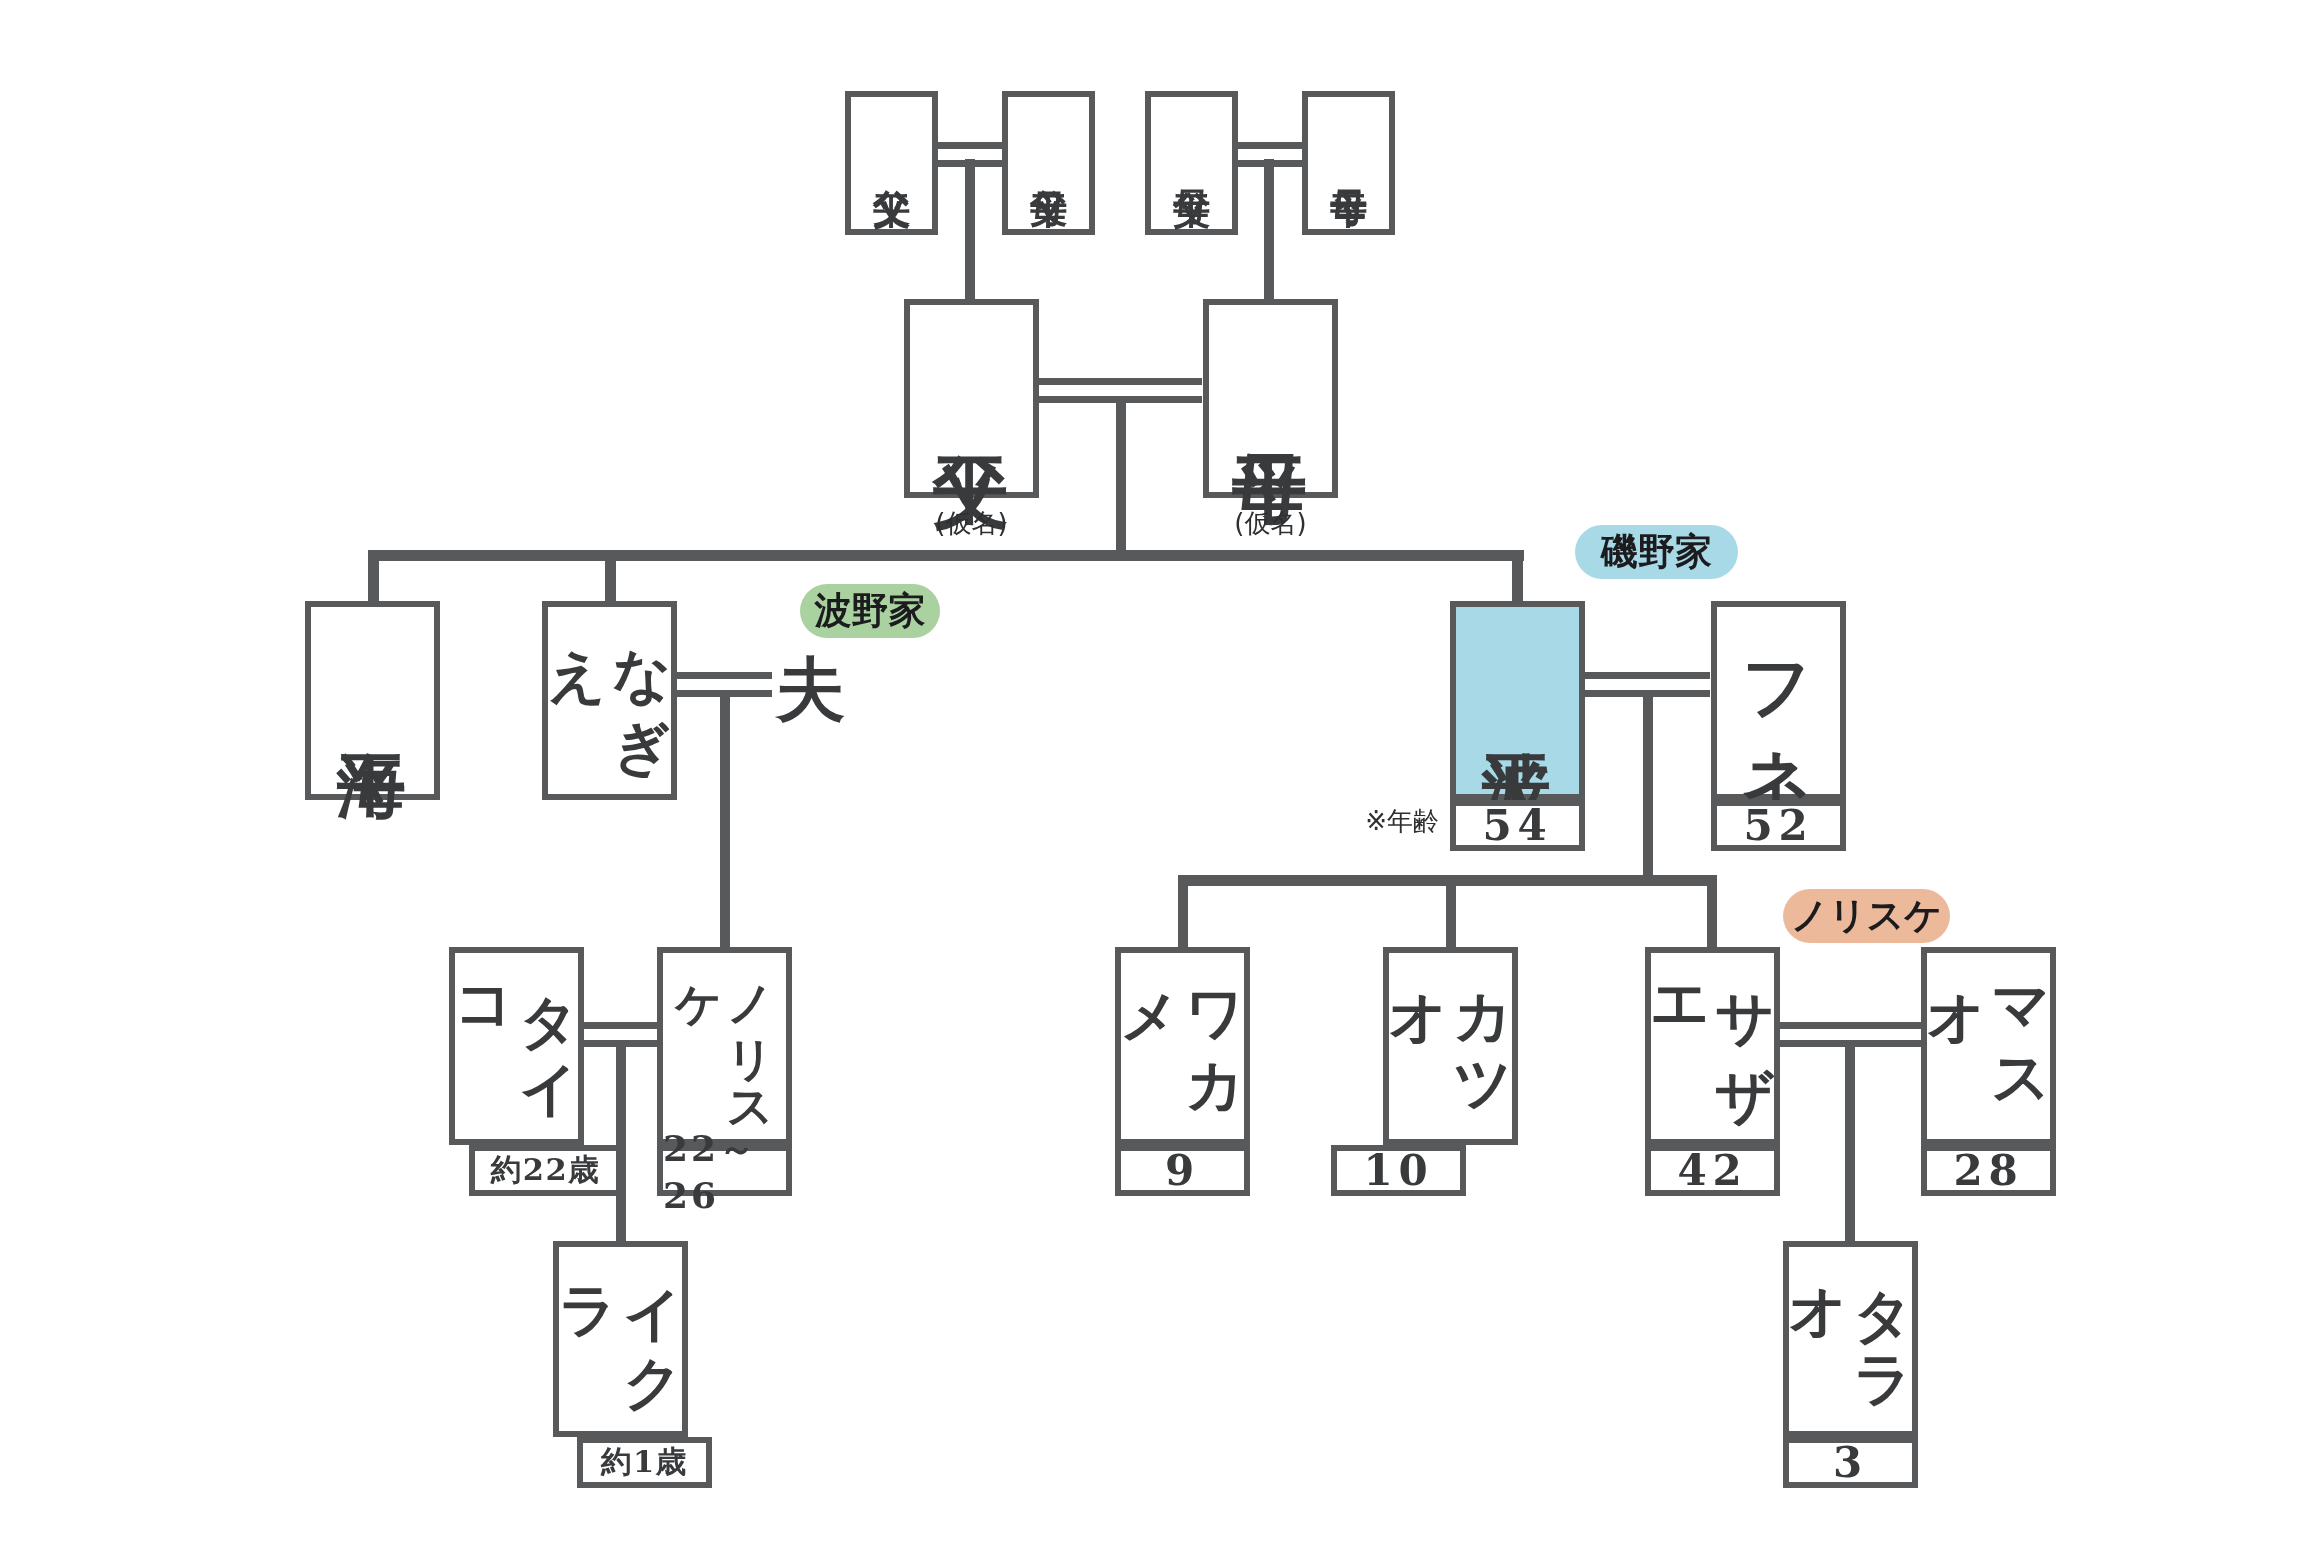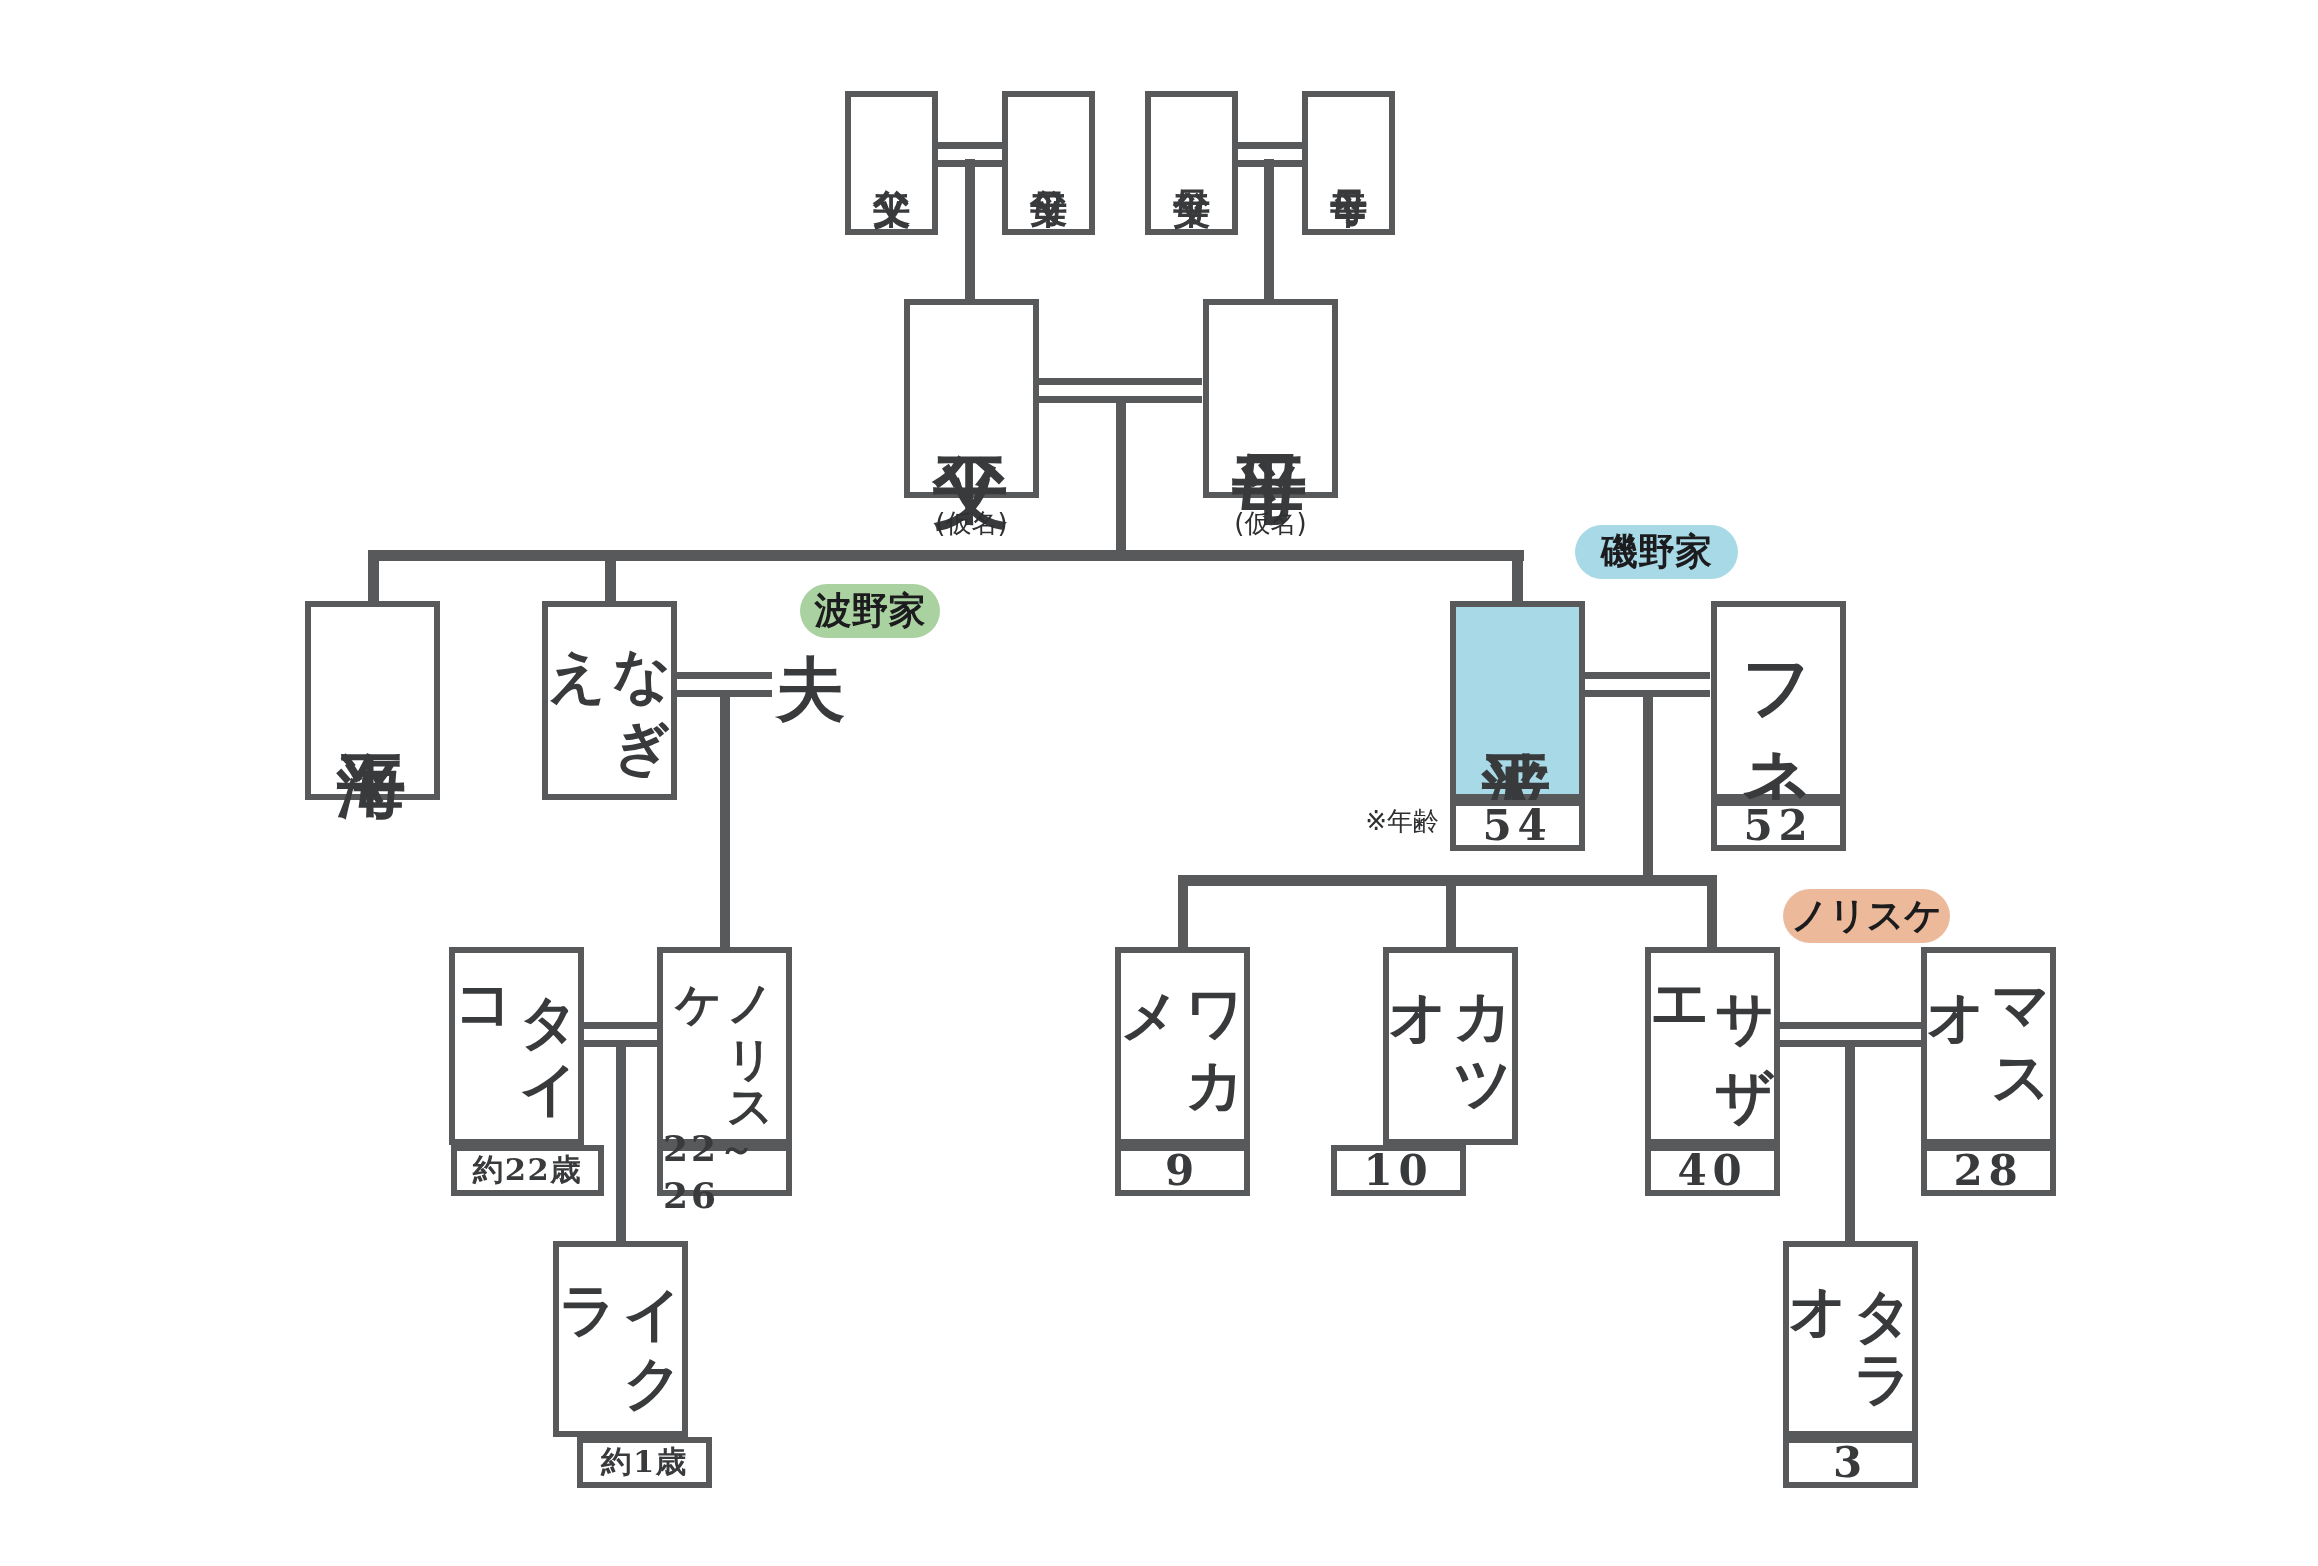--- a/index.html
+++ b/index.html
@@ -152,21 +152,21 @@
   <div class="box" style="left:1711px;top:601px;width:135px;height:199px">
     <span class="vname f2">フネ</span>
   </div>
   <div class="agebox a-num" style="left:1711px;top:800px;width:135px;height:51px">
     <span>52</span>
   </div>
 
   <div class="box" style="left:449px;top:947px;width:135px;height:198px">
     <span class="vname f3">タイコ</span>
   </div>
-  <div class="agebox a-sm" style="left:451px;top:1145px;width:153px;height:51px">
+  <div class="agebox a-sm" style="left:469px;top:1145px;width:153px;height:51px">
     <span>約22歳</span>
   </div>
 
   <div class="box" style="left:657px;top:947px;width:135px;height:198px">
     <span class="vname f4">ノリスケ</span>
   </div>
   <div class="agebox a-md" style="left:657px;top:1145px;width:135px;height:51px">
     <span>22～26</span>
   </div>
 
@@ -181,21 +181,21 @@
     <span class="vname f3">カツオ</span>
   </div>
   <div class="agebox a-num" style="left:1331px;top:1145px;width:135px;height:51px">
     <span>10</span>
   </div>
 
   <div class="box" style="left:1645px;top:947px;width:135px;height:198px">
     <span class="vname f3">サザエ</span>
   </div>
   <div class="agebox a-num" style="left:1645px;top:1145px;width:135px;height:51px">
-    <span>40</span>
+    <span>42</span>
   </div>
 
   <div class="flabel tan" style="left:1783px;top:889px;width:167px;height:54px">
     <span>ノリスケ</span>
   </div>
 
   <div class="box" style="left:1921px;top:947px;width:135px;height:198px">
     <span class="vname f3">マスオ</span>
   </div>
   <div class="agebox a-num" style="left:1921px;top:1145px;width:135px;height:51px">

